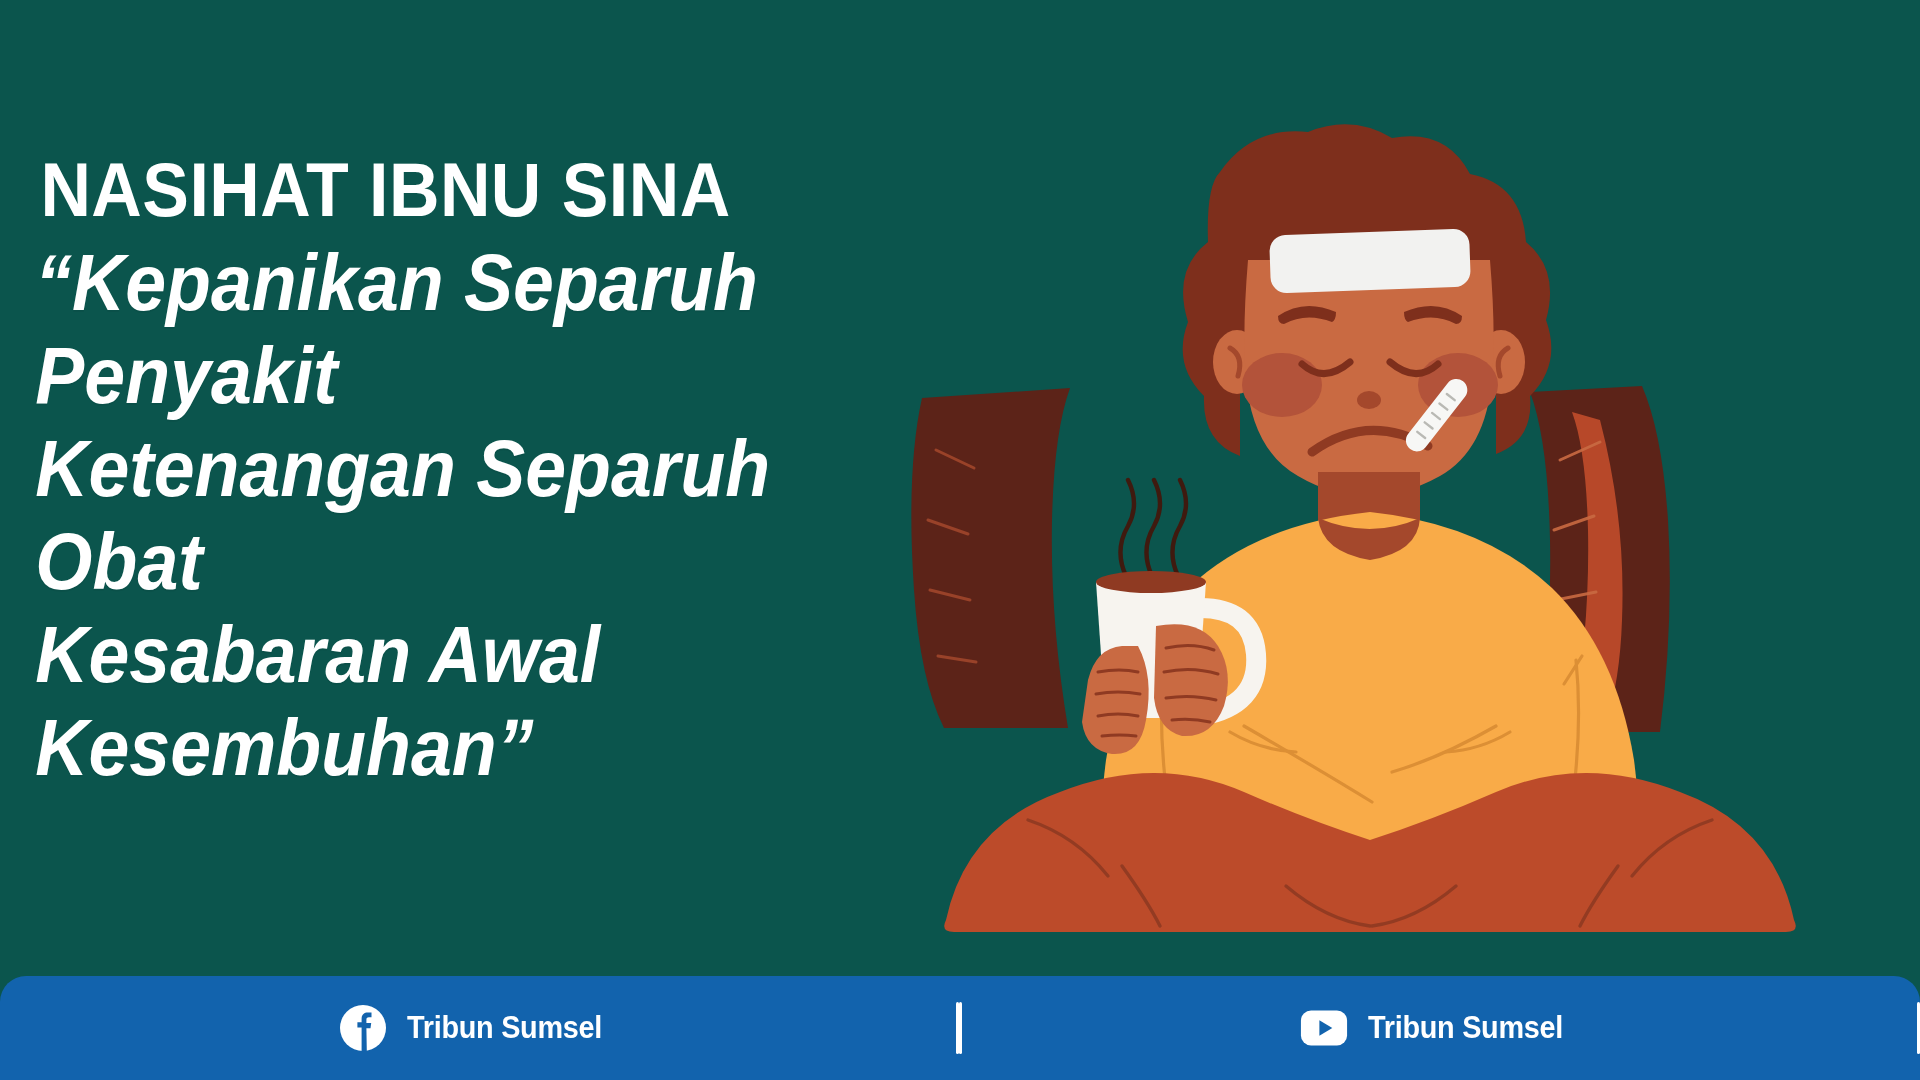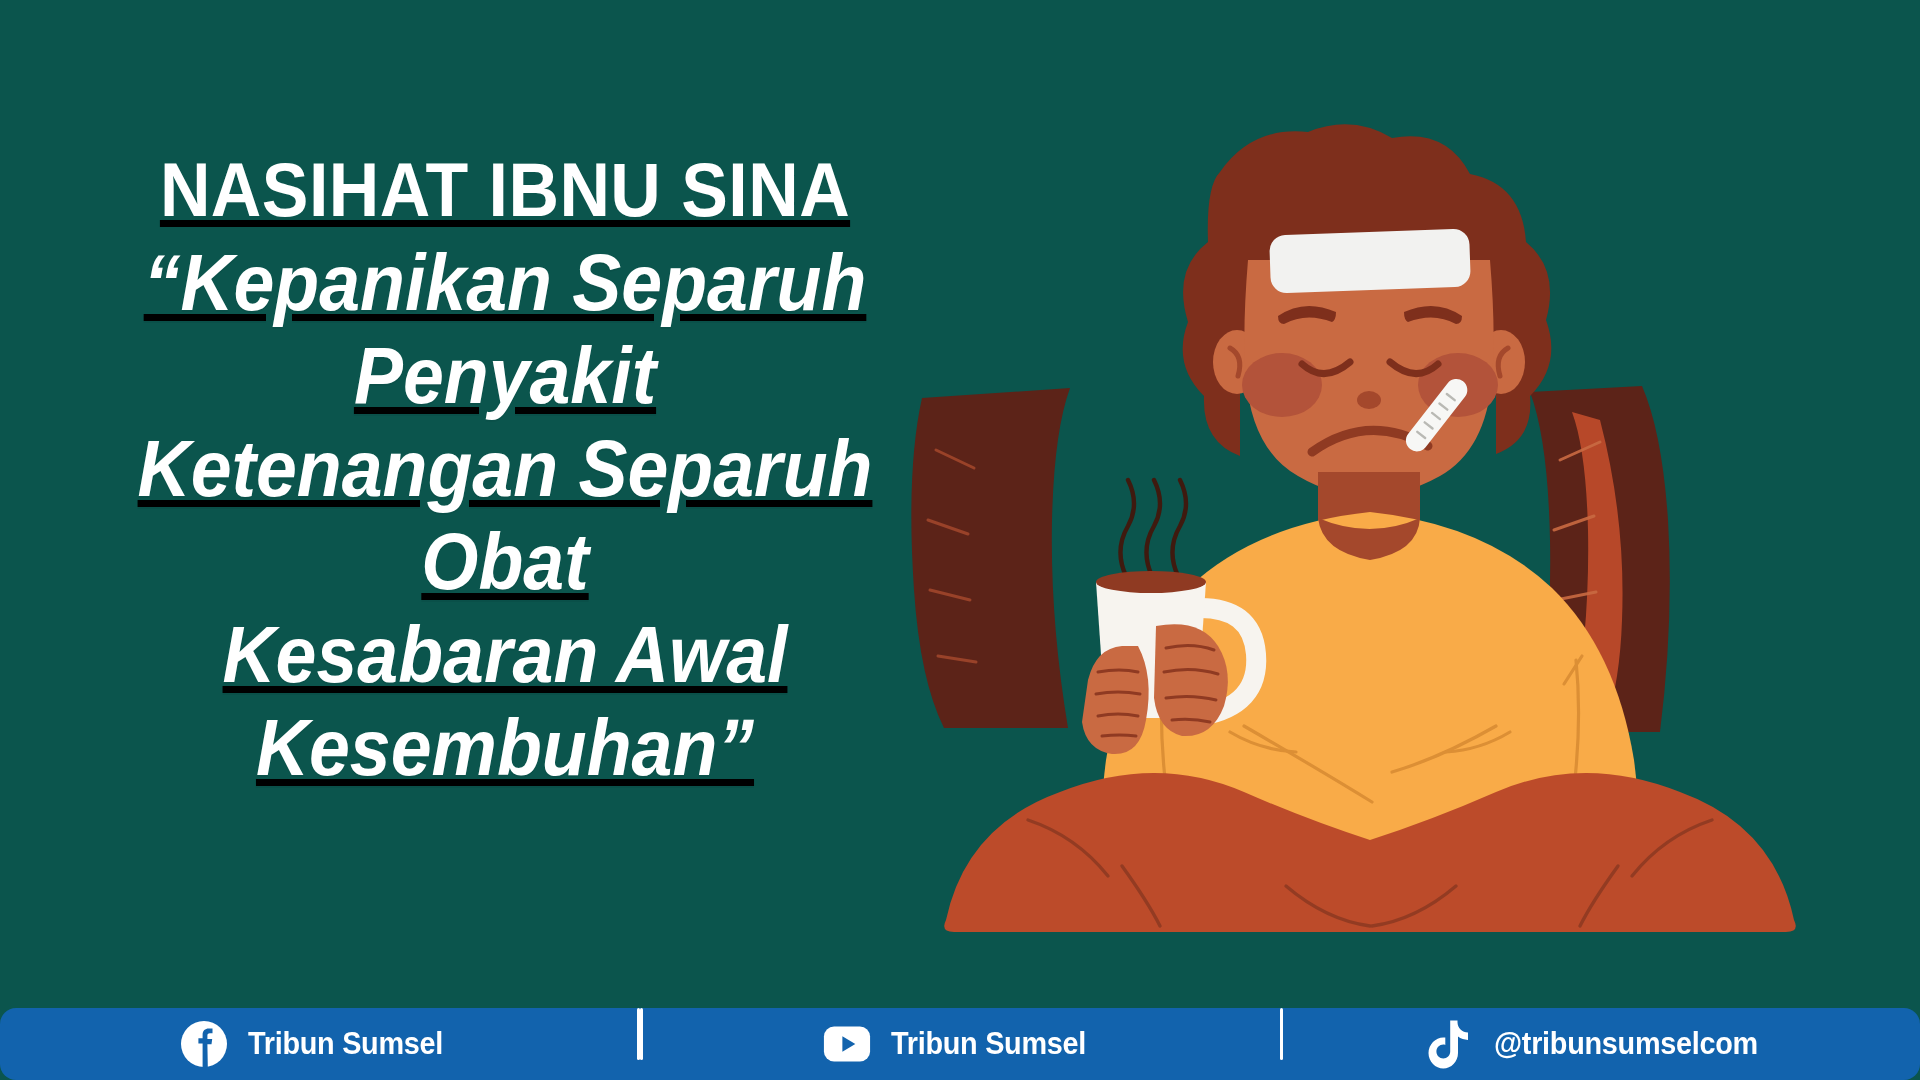--- a/index.html
+++ b/index.html
@@ -17,23 +17,22 @@
     font-family: "Liberation Sans", sans-serif;
     -webkit-font-smoothing: antialiased;
   }
 
   
   #text-block {
     position: absolute;
     left: 0px;
     top: 150px;
     width: 1010px;
-    text-align: center;
+    text-align: left;
     z-index: 40;
-    text-decoration: underline;
   }
   #headline {
     font-family: "Liberation Sans", sans-serif;
     font-weight: bold;
     font-size: 76px;
     line-height: 80px;
     letter-spacing: 0.5px;
     color: #ffffff;
     transform: scaleX(0.92);
     transform-origin: center;
@@ -63,28 +62,27 @@
     z-index: 20;
   }
   #illustration svg { display: block; width: 100%; height: 100%; }
 
   
   #footer-bar {
     position: absolute;
     left: 0px;
     bottom: 0px;
     width: 1920px;
-    height: 72px;
+    height: 104px;
     background: #1263ad;
     border-top-left-radius: 26px;
     border-top-right-radius: 26px;
     display: flex;
-    align-items: flex-start;
+    align-items: center;
     z-index: 60;
-    border-radius: 16px;
   }
   .social-item {
     display: flex;
     align-items: center;
     gap: 20px;
     flex: 1 1 0;
     justify-content: center;
     height: 100%;
   }
   .social-icon {
@@ -343,23 +341,15 @@
         <svg width="52" height="40" viewBox="0 0 52 40">
           <rect x="1" y="1" width="50" height="38" rx="11" ry="11" fill="#ffffff"></rect>
           <path d="M21 11.5 L35 20 L21 28.5 Z" fill="#1263ad"></path>
         </svg>
       </span>
       <span class="social-label">Tribun Sumsel</span>
     </div>
 
     <div class="divider"></div>
 
-    <div class="social-item">
-      <span class="social-icon">
-        <svg width="46" height="50" viewBox="0 0 46 50">
-          <path d="M30.5 1.5h-7.3v31.1c0 3.9-3.1 7-6.9 7s-6.9-3.1-6.9-7 3.1-7 6.9-7c.7 0 1.4.1 2 .3v-7.4c-.7-.1-1.3-.1-2-.1C8.5 18.4 1.5 25.4 1.5 34S8.5 49.6 16.3 49.6 31 42.6 31 34V17.6c2.8 2.1 6.3 3.3 10 3.3v-7.3c-5.7 0-10.5-4.6-10.5-10.3z" fill="#ffffff"></path>
-        </svg>
-      </span>
-      <span class="social-label">@tribunsumselcom</span>
-    </div>
 
   </div>
 </div>
 
 </body></html>

